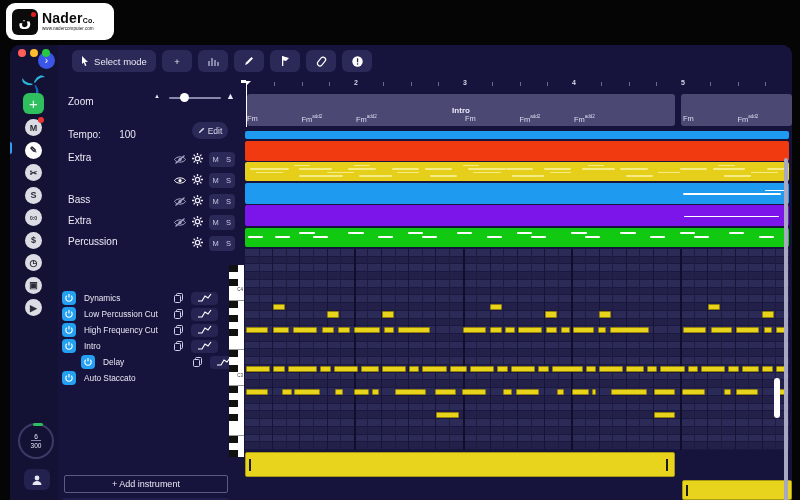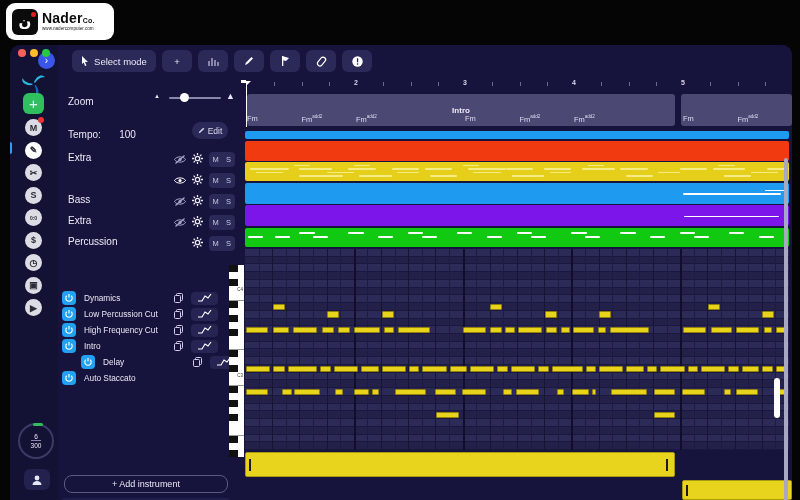--- a/index.html
+++ b/index.html
@@ -74,21 +74,21 @@
   .ms span { font-size:7.5px; color:#c9c7e4; width:13px; text-align:center; }
   #effects { position:absolute; left:0; top:212px; width:177px; }
   .erow { position:absolute; left:4px; width:170px; height:16px; display:flex; align-items:center; }
   .pwr { width:14px; height:14px; border-radius:4px; background:#24a0f2; display:flex;
     align-items:center; justify-content:center; margin-right:8px; flex:none;}
   .ename { font-size:8.3px; color:#e8e7f4; flex:1; }
   .e-copy { margin-right:8px; }
   .e-auto { width:27px; height:13px; background:#262452; border-radius:4px; display:flex;
     align-items:center; justify-content:center; margin-right:14px;}
   #add-instr { position:absolute; left:6px; top:397px; width:164px; height:18px; border:1px solid #5c5a84;
-    border-radius:8px; color:#e9e8f5; font-size:9px; display:flex; align-items:center; justify-content:center; background:transparent;}
+    border-radius:2px; color:#e9e8f5; font-size:9px; display:flex; align-items:center; justify-content:center; background:transparent;}
   .card { position:absolute; left:2px; width:172px; background:#201e4a; border-radius:6px; }
 
   
   #keys { position:absolute; left:219px; top:220px; width:15px; height:192px; background:#fff; }
   .bkey { position:absolute; left:0; width:9px; background:#111; }
   .wline { position:absolute; left:0; width:15px; height:1px; background:#999; }
   .klabel { position:absolute; right:1px; font-size:4.5px; color:#333; }
 
   
   #main { position:absolute; left:225px; top:33px; width:557px; height:422px; }

